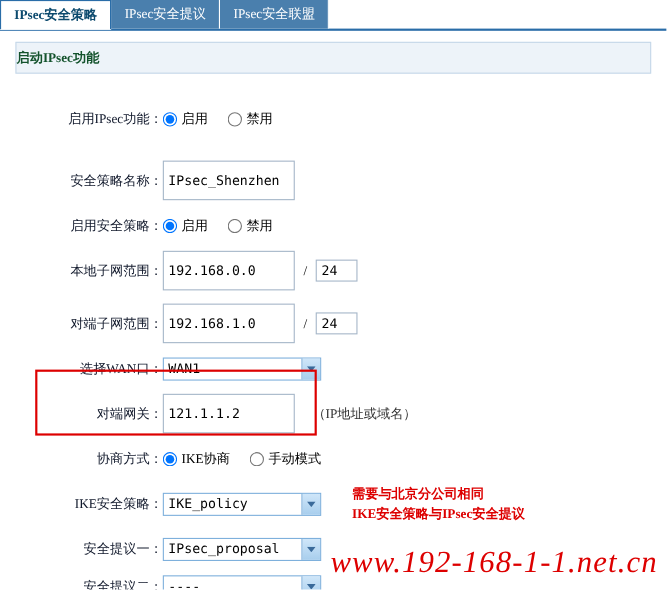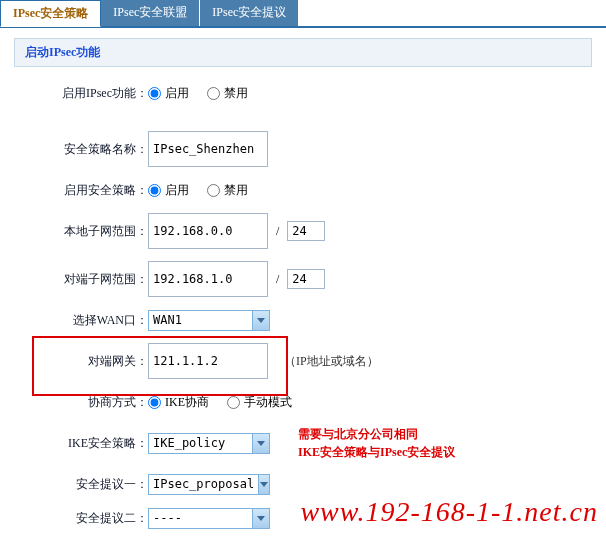--- a/index.html
+++ b/index.html
@@ -1,48 +1,48 @@
 <!DOCTYPE html>
 <html><head>
 <meta charset="utf-8">
 <style>
 * { box-sizing: border-box; margin: 0; padding: 0; }
 body { font-family: "SimSun", "宋体", serif; font-size: 12px; background: #fff; width: 606px; }
 .tabs { display: flex; border-bottom: 2px solid #2a6da8; }
 .tab { padding: 4px 12px; color: #fff; background: #4a7fad; border-right: 1px solid #fff; cursor: pointer; font-size: 12px; }
-.tab.active { background: #fff; color: #a16207; border: 1px solid #2a6da8; border-bottom: 1px solid #fff; margin-bottom: -1px; font-weight: bold; }
-.section-header { background: #edf3f9; border: 1px solid #c5d8e8; padding: 5px 10px; margin: 10px 14px 0 14px; color: #1d4ed8; font-weight: bold; }
+.tab.active { background: #fff; color: #0c4a6e; border: 1px solid #2a6da8; border-bottom: 1px solid #fff; margin-bottom: -1px; font-weight: bold; }
+.section-header { background: #edf3f9; border: 1px solid #c5d8e8; padding: 5px 0; margin: 10px 14px 15px 14px; color: #14532d; font-weight: bold; }
 .section-body { padding: 10px 14px 0 14px; }
 .row { display: flex; align-items: center; margin: 5px 0 12px 24px; min-height: 22px; }
 .label { width: 110px; color: #0f172a; text-align: right; }
 .radio-group { display: flex; align-items: center; gap: 18px; }
 .radio-item { display: flex; align-items: center; gap: 4px; }
 input[type="radio"] { width: 13px; height: 13px; cursor: pointer; }
 .text-input { width: 120px; height: 20px; border: 1px solid #a5b6c8; padding: 17px 4px; font-size: 12px; font-family: monospace; }
 .small-input { width: 38px; height: 20px; border: 1px solid #a5b6c8; padding: 1px 4px; font-size: 12px; text-align: left; font-family: monospace; }
-.select { width: 122px; height: 21px; border: 1px solid #7eb0dc; background: #fff; display: flex; align-items: center; justify-content: space-between; cursor: pointer; font-family: monospace; }
+.select { width: 144px; height: 21px; border: 1px solid #7eb0dc; background: #fff; display: flex; align-items: center; justify-content: space-between; cursor: pointer; font-family: monospace; }
 .select-text { padding: 0 4px; font-size: 12px; }
 .select-arrow { width: 17px; height: 19px; background: linear-gradient(#cfe6f9, #a8ceed); border-left: 1px solid #7eb0dc; display: flex; align-items: center; justify-content: center; }
 .select-arrow svg { width: 8px; height: 5px; }
 .slash { margin: 0 8px; }
 .hint { margin-left: 16px; color: #333; }
 .red-box { position: absolute; border: 2px solid #d00; pointer-events: none; }
 .red-note { color: #d00; font-weight: bold; font-size: 12px; line-height: 1.5; }
 .watermark { position: absolute; right: 8px; bottom: 8px; font-family: "Times New Roman", serif; font-size: 28px; font-style: italic; letter-spacing: 1px; pointer-events: none; }
 .wm-main { color: #d00; }
 .container { position: relative; height: 536px; }
 </style>
 </head>
 <body>
 <div class="container">
 
 <div class="tabs">
   <div class="tab active">IPsec安全策略</div>
+  <div class="tab">IPsec安全提议</div>
   <div class="tab">IPsec安全联盟</div>
-  <div class="tab">IPsec安全提议</div>
 </div>
 
 <div class="section-header">启动IPsec功能</div>
 <div class="section-body">
   <div class="row">
     <span class="label">启用IPsec功能：</span>
     <div class="radio-group">
       <label class="radio-item">
         <input type="radio" name="ipsec_en" checked="" style="">
         <span>启用</span>

